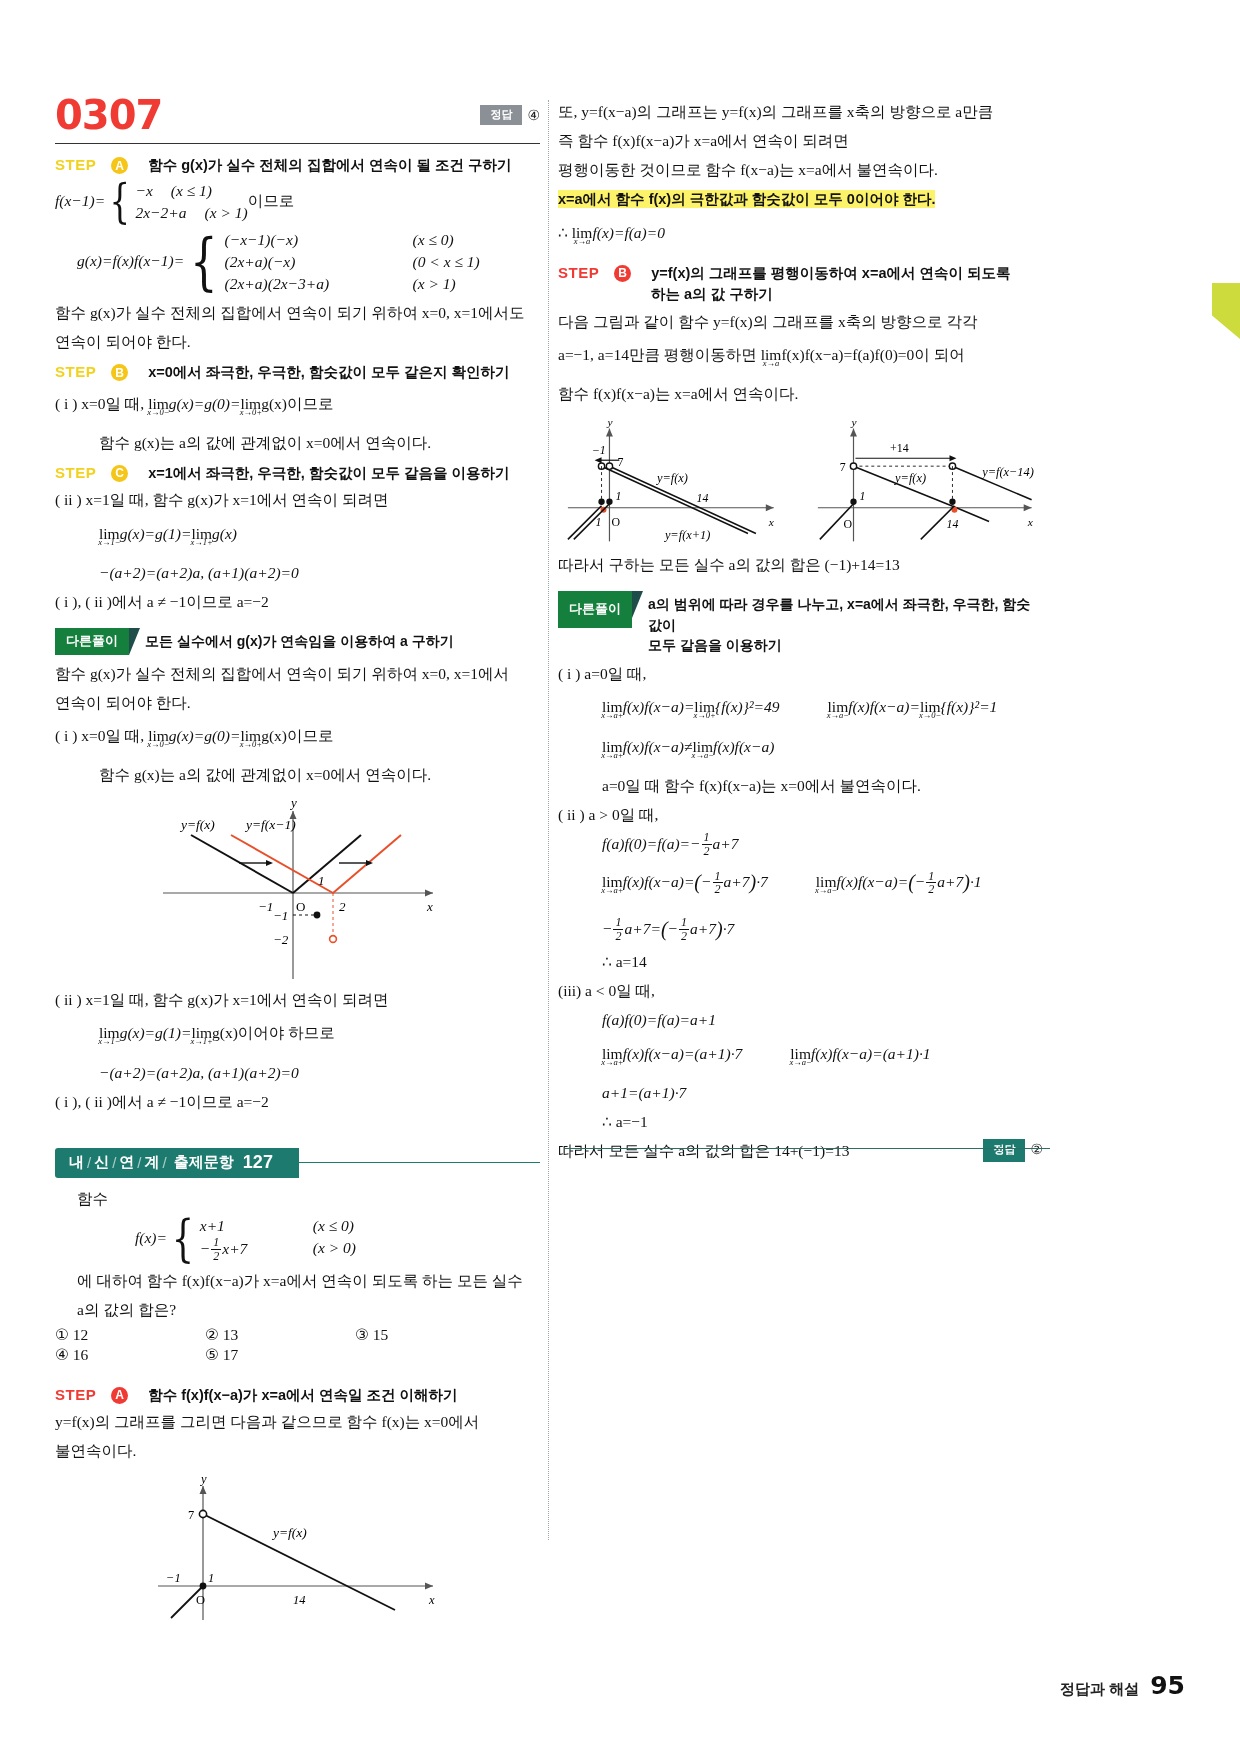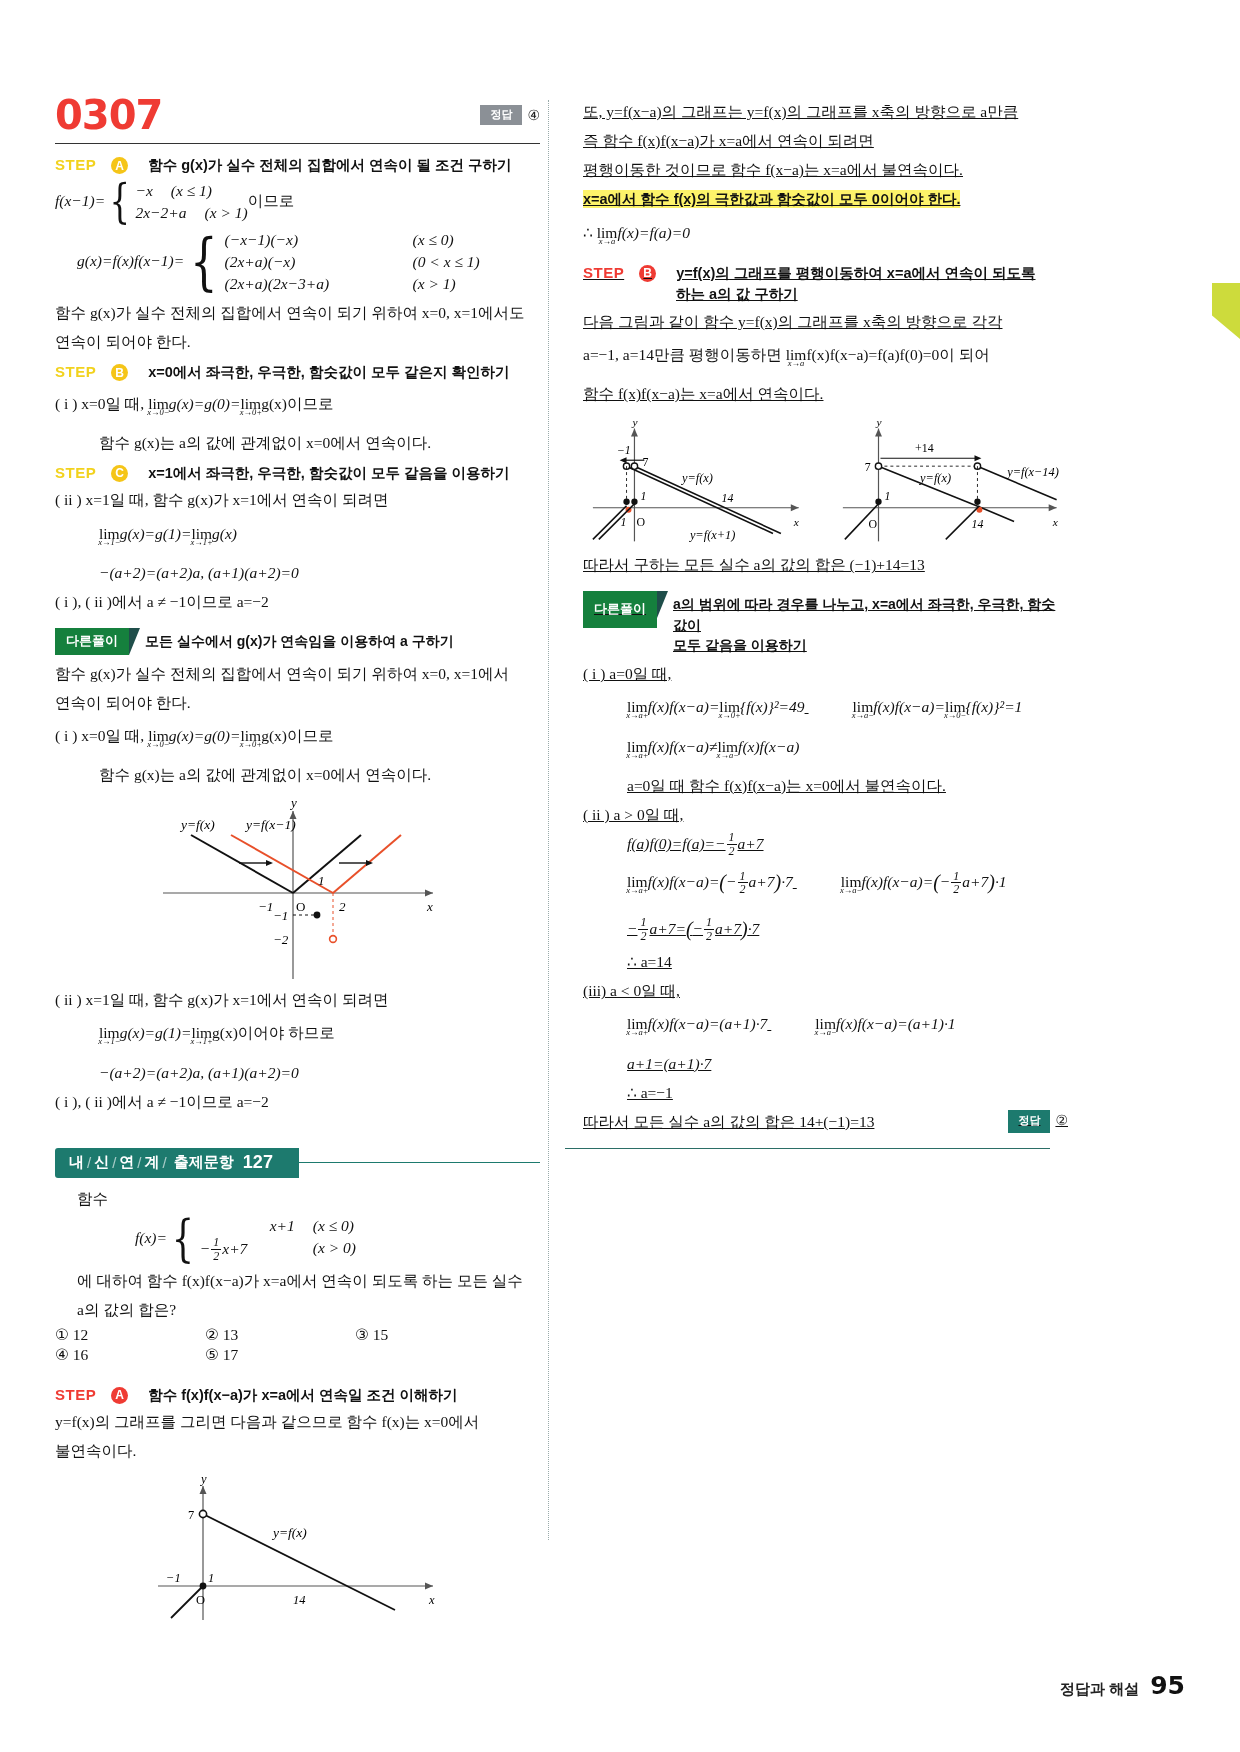--- a/index.html
+++ b/index.html
@@ -10,21 +10,21 @@
     font-family:"Liberation Serif", serif;
     color:#111;
     position:relative;
     overflow:hidden;
   }
   .page { position:absolute; inset:0; }
 
   
   .col { position:absolute; top:95px; width:485px; }
   .col-left  { left:55px; }
-  .col-right { left:583px;text-decoration:underline; }
+  .col-right { left:558px; }
   .col-divider {
     position:absolute; left:548px; top:100px; width:0; height:1440px;
     border-left:1px dotted #9aa;
   }
 
   
   .qnum {
     font-family:"DejaVu Sans", sans-serif;
     font-weight:bold; font-size:40px; letter-spacing:-1px;
     color:#ef3b33; line-height:1;
@@ -314,21 +314,21 @@
         <span>내</span><span class="sl">/</span><span>신</span><span class="sl">/</span><span>연</span><span class="sl">/</span><span>계</span><span class="sl">/</span>&nbsp;<span>출제문항</span><span class="num">127</span>
       </div>
     </div>
 
     <div class="p ind">함수</div>
     <div class="p" style="margin-left:80px">
       <span class="mi">f(x)=</span><span class="pw">
           <span class="brace" style="font-size:50px">{</span>
           <span class="rows">
         <span class="r">
-              <span class="lhs mi" style="min-width:95px; text-align:right">x+1</span>
+              <span class="lhs mi" style="min-width:95px; text-align:left">x+1</span>
               <span class="cond mi">(x ≤ 0)</span>
             </span>
         <span class="r">
               <span class="lhs mi" style="min-width:95px">−<span class="frac"><span class="n">1</span><span class="d">2</span></span>x+7</span>
               <span class="cond mi">(x &gt; 0)</span>
             </span>
       </span>
         </span>
     </div>
     <div class="p ind">에 대하여 함수 f(x)f(x−a)가 x=a에서 연속이 되도록 하는 모든 실수</div>
@@ -506,20 +506,21 @@
       <span class="lim"><span class="op">lim</span><span class="sub">x→a+</span></span><span class="mi">f(x)f(x−a)=<span style="font-size:20px;vertical-align:-2px">(</span>−<span class="frac"><span class="n">1</span><span class="d">2</span></span>a+7<span style="font-size:20px;vertical-align:-2px">)</span>·7</span>
     </div>
     <div class="p ind2 limwrap">
       <span class="lim"><span class="op">lim</span><span class="sub">x→a−</span></span><span class="mi">f(x)f(x−a)=<span style="font-size:20px;vertical-align:-2px">(</span>−<span class="frac"><span class="n">1</span><span class="d">2</span></span>a+7<span style="font-size:20px;vertical-align:-2px">)</span>·1</span>
     </div>
     <div class="p ind2 mi">−<span class="frac"><span class="n">1</span><span class="d">2</span></span>a+7=<span style="font-size:20px;vertical-align:-2px">(</span>−<span class="frac"><span class="n">1</span><span class="d">2</span></span>a+7<span style="font-size:20px;vertical-align:-2px">)</span>·7</div>
     <div class="p ind2">∴ a=14</div>
 
     
     <div class="p">(iii) a &lt; 0일 때,</div>
+    <div class="p ind2 mi">f(a)f(0)=f(a)=a+1</div>
     <div class="p ind2 limwrap">
       <span class="lim"><span class="op">lim</span><span class="sub">x→a+</span></span><span class="mi">f(x)f(x−a)=(a+1)·7</span>
     </div>
     <div class="p ind2 limwrap">
       <span class="lim"><span class="op">lim</span><span class="sub">x→a−</span></span><span class="mi">f(x)f(x−a)=(a+1)·1</span>
     </div>
     <div class="p ind2 mi">a+1=(a+1)·7</div>
     <div class="p ind2">∴ a=−1</div>
 
     <div class="p" style="display:flex; align-items:center; justify-content:space-between;">

